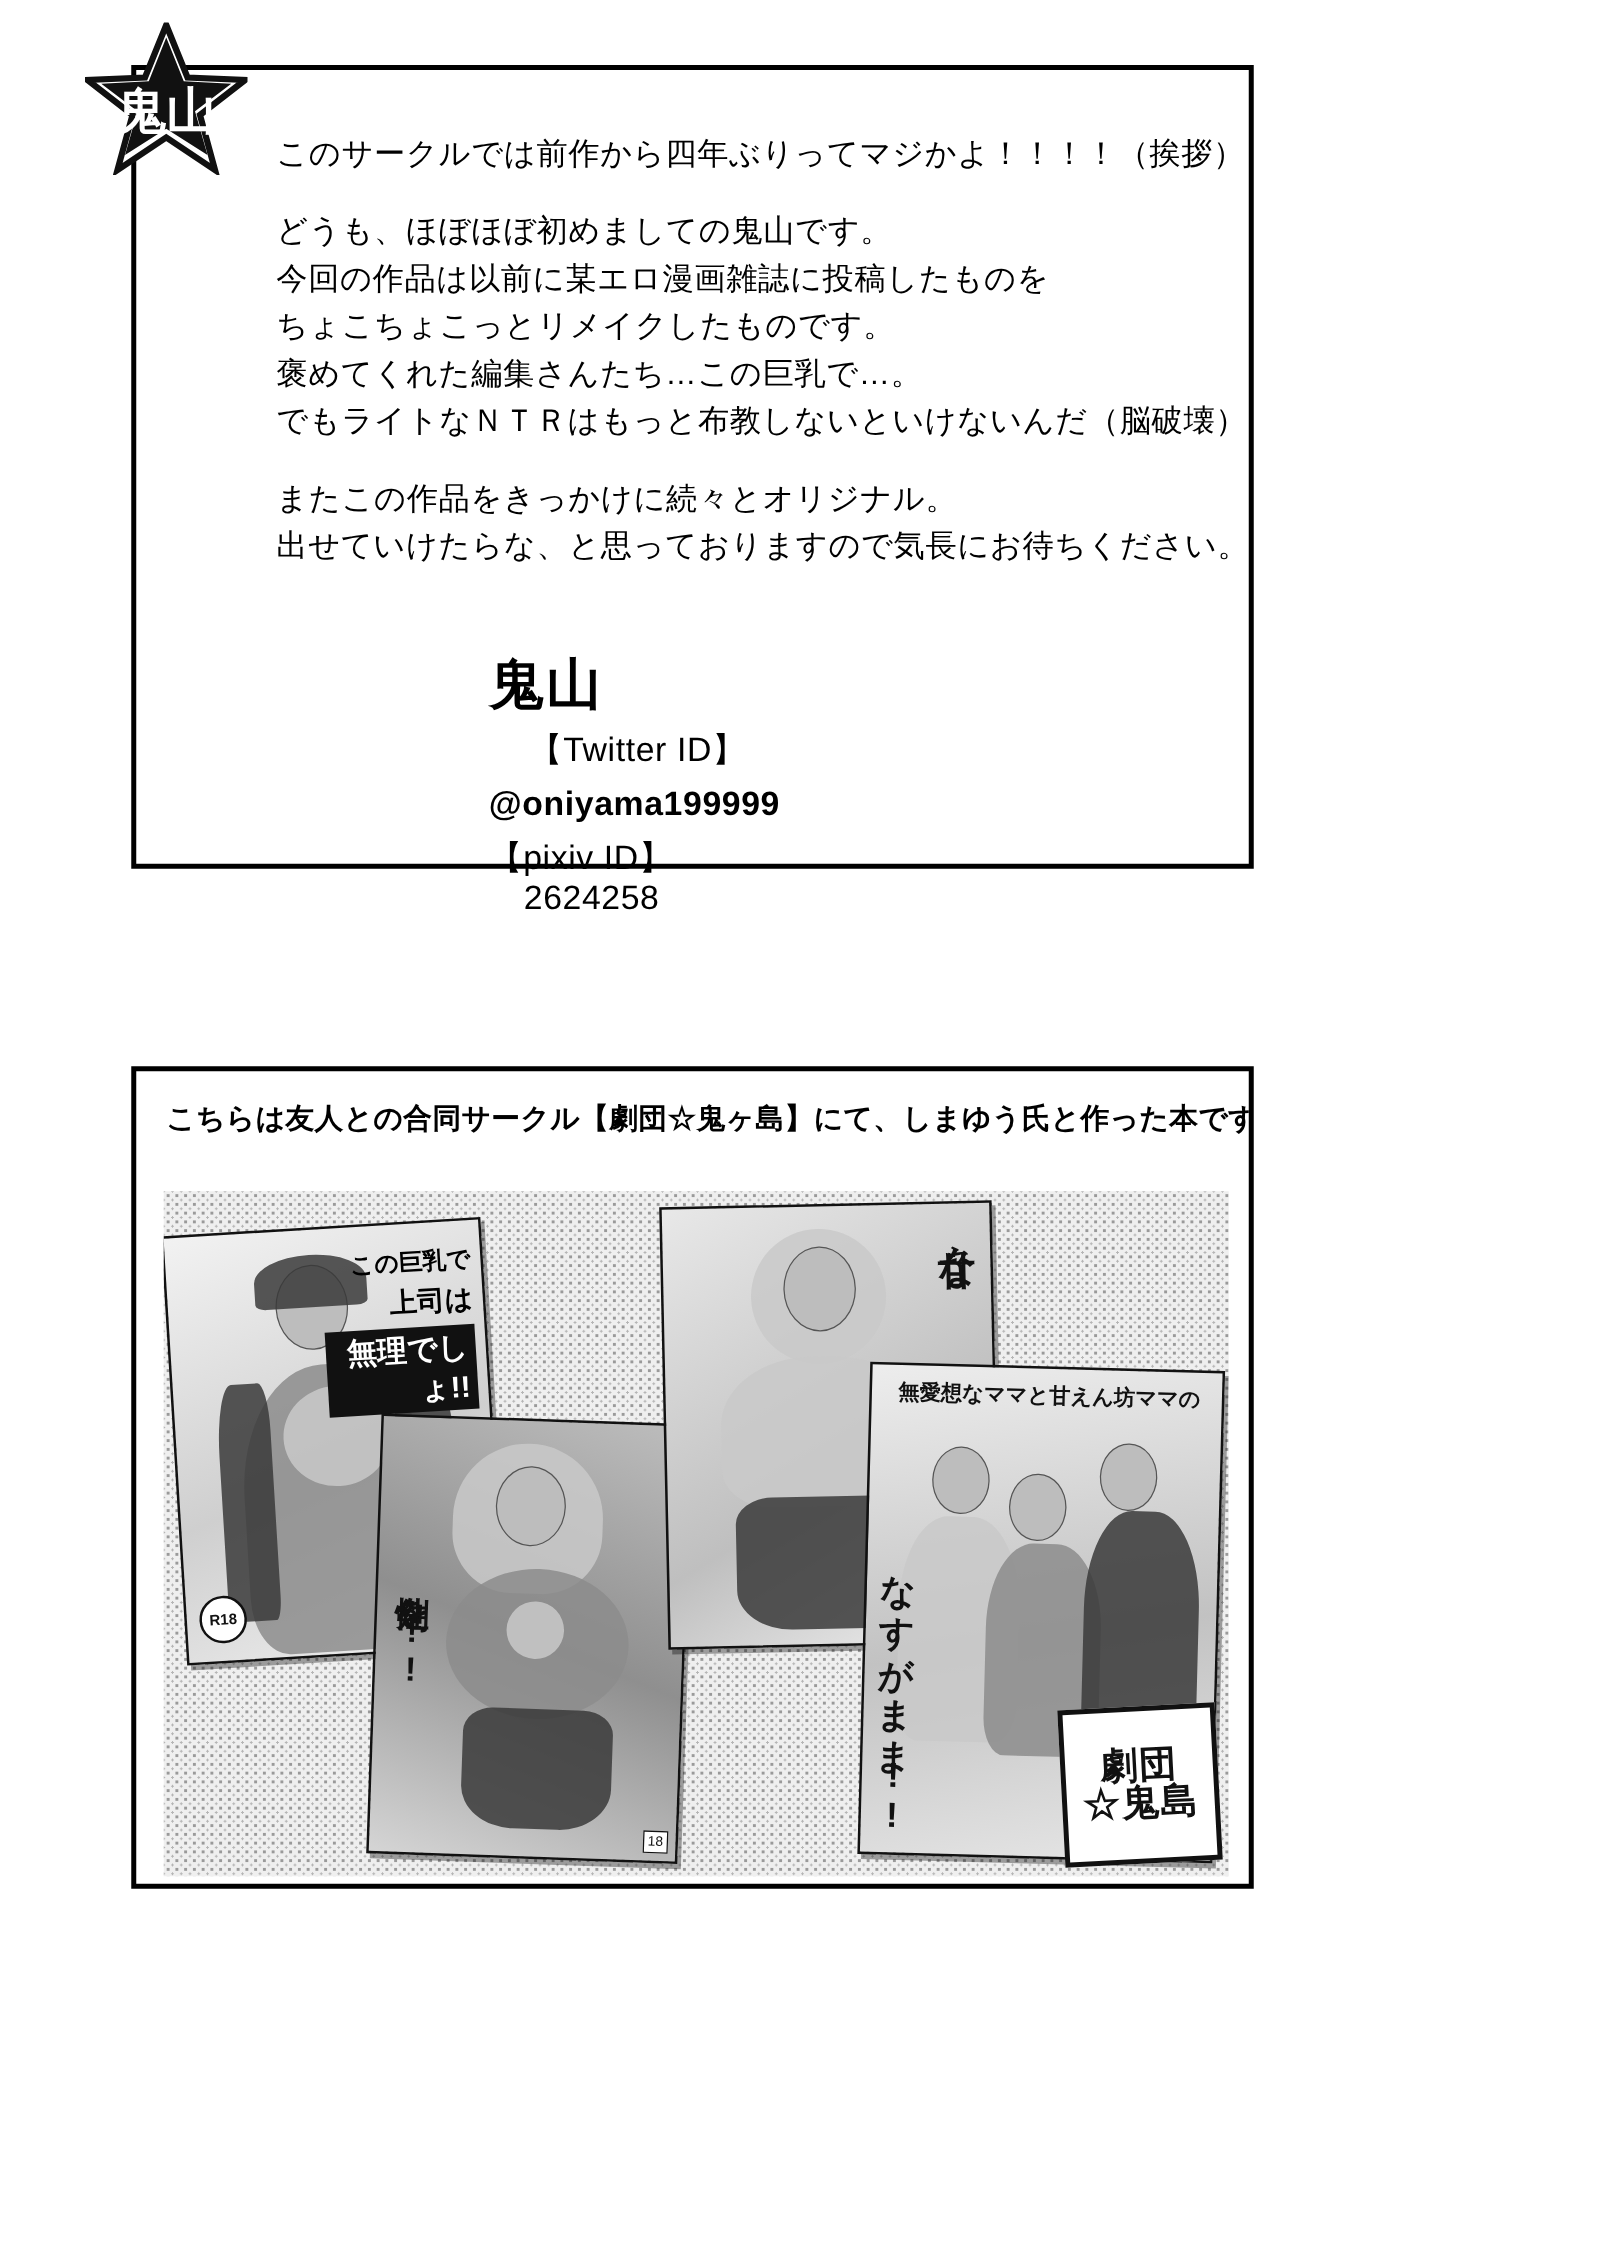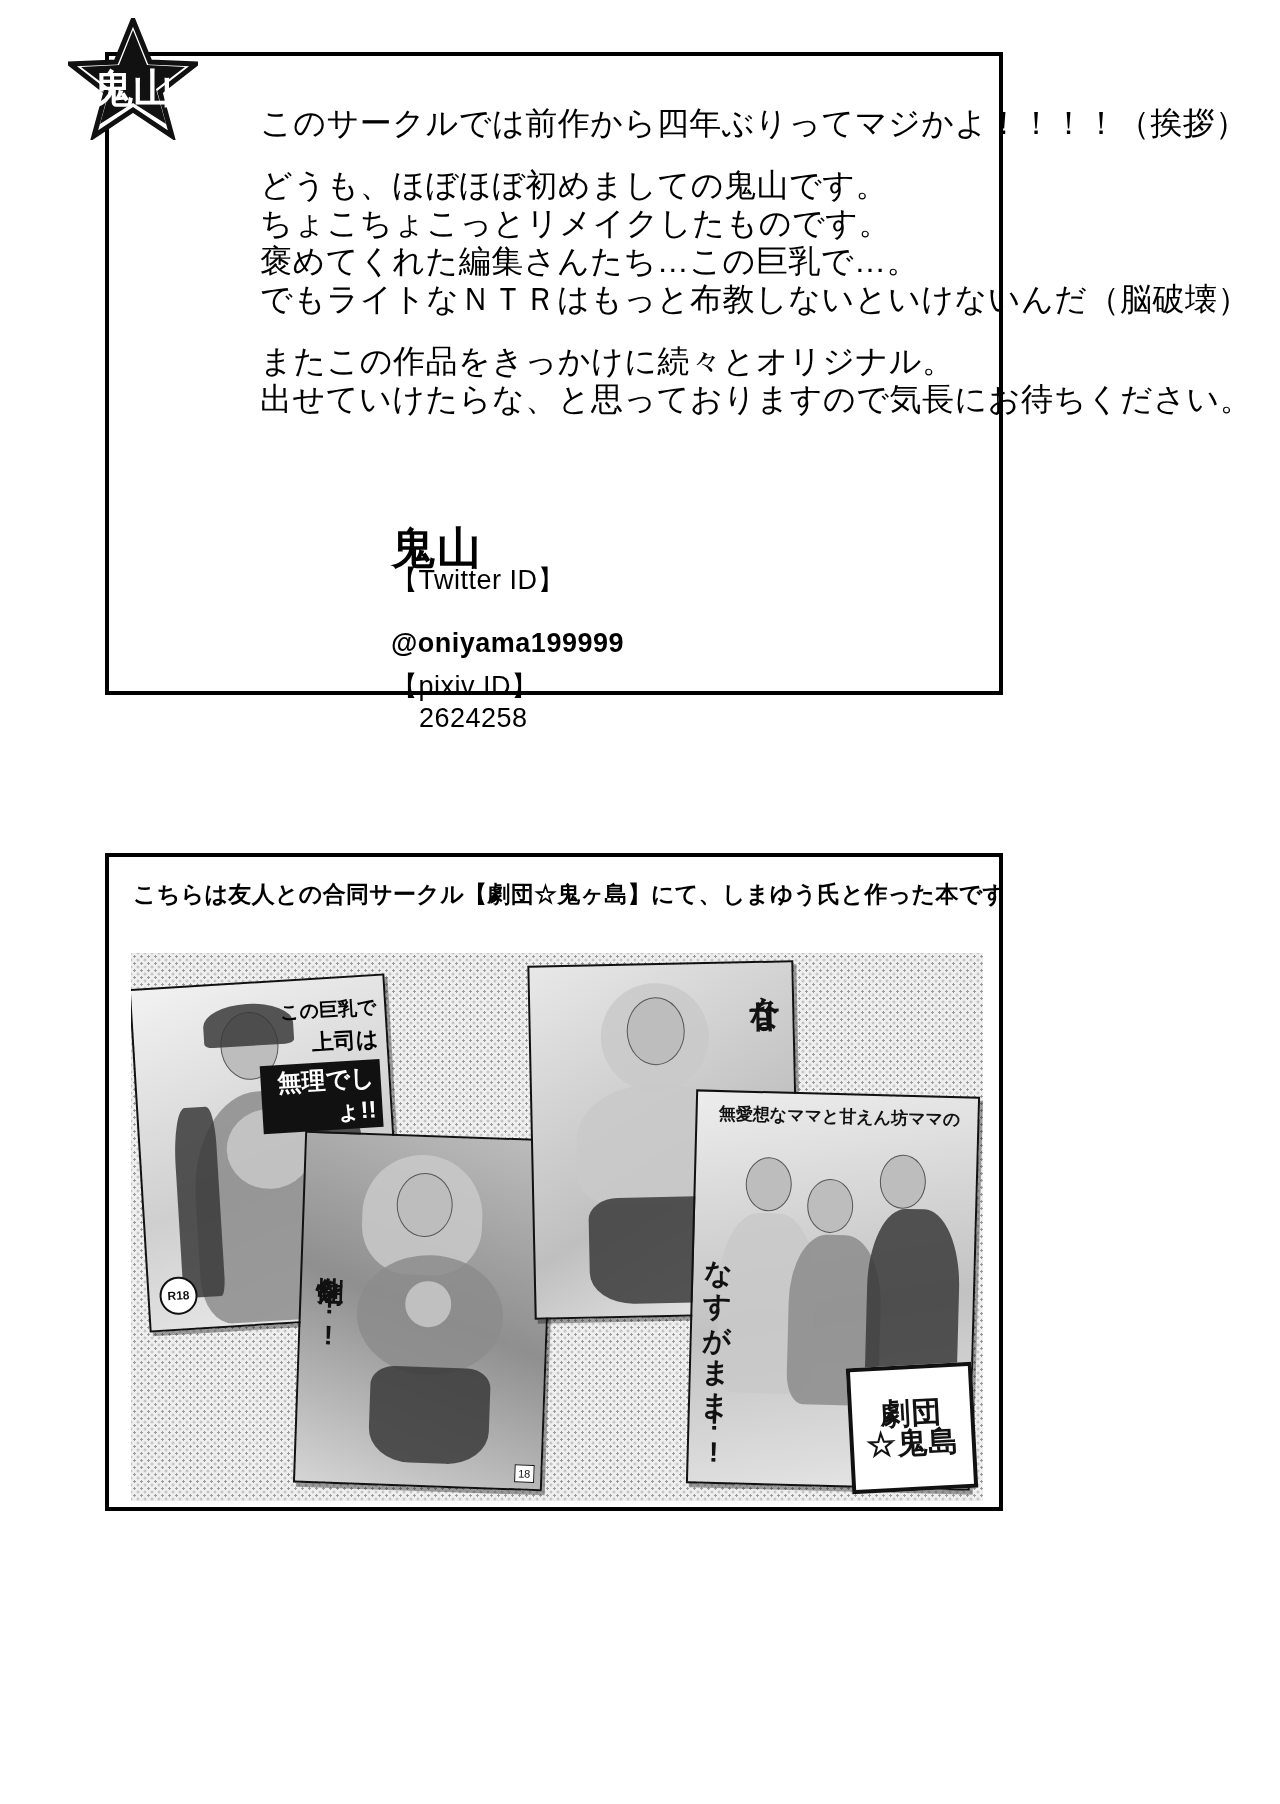--- a/index.html
+++ b/index.html
@@ -39,45 +39,44 @@
   }
   #circle-logo svg { display:block; }
 
   .aw-inner {
     position: absolute;
     left: 112px;
     top: 48px;
     right: 26px;
   }
   .aw-line {
-    font-size: 32px;
+    font-size: 25px;
     line-height: 38px;
     letter-spacing: 0.5px;
     white-space: nowrap;
-    margin-left: 39px;
   }
   .aw-gap { height: 24px; }
 
   #author-name {
     position: absolute;
     left: 282px;
     top: 468px;
     font-size: 44px;
     font-weight: bold;
     letter-spacing: 2px;
     line-height: 48px;
   }
   .contact-line {
     position: absolute;
     left: 282px;
     font-size: 27px;
     line-height: 32px;
     letter-spacing: 0.5px;
   }
-  #twitter-label { top: 508px; }
+  #twitter-label { top: 528px; margin-left: 32px; }
   #twitter-id    { top: 571px; font-weight: bold; }
   #pixiv-label   { top: 614px; }
   #pixiv-id      { top: 646px; margin-left: 28px; }
 
   
   #ntr-emblem {
     position: absolute;
     left: 137px;
     top: 527px;
     width: 104px;
@@ -250,20 +249,21 @@
 </style>
 </head>
 <body>
 
 <div id="afterword-panel">
 
   <div class="aw-inner">
     <div class="aw-line">このサークルでは前作から四年ぶりってマジかよ！！！！（挨拶）</div>
     <div class="aw-gap"></div>
     <div class="aw-line">どうも、ほぼほぼ初めましての鬼山です。</div>
+    <div class="aw-line">今回の作品は以前に某エロ漫画雑誌に投稿したものを</div>
     <div class="aw-line">ちょこちょこっとリメイクしたものです。</div>
     <div class="aw-line">褒めてくれた編集さんたち…この巨乳で…。</div>
     <div class="aw-line">でもライトなＮＴＲはもっと布教しないといけないんだ（脳破壊）</div>
     <div class="aw-gap"></div>
     <div class="aw-line">またこの作品をきっかけに続々とオリジナル。</div>
     <div class="aw-line">出せていけたらな、と思っておりますので気長にお待ちください。</div>
   </div>
 
   <div id="author-name">鬼山</div>
   <div class="contact-line" id="twitter-label">【Twitter ID】</div>

